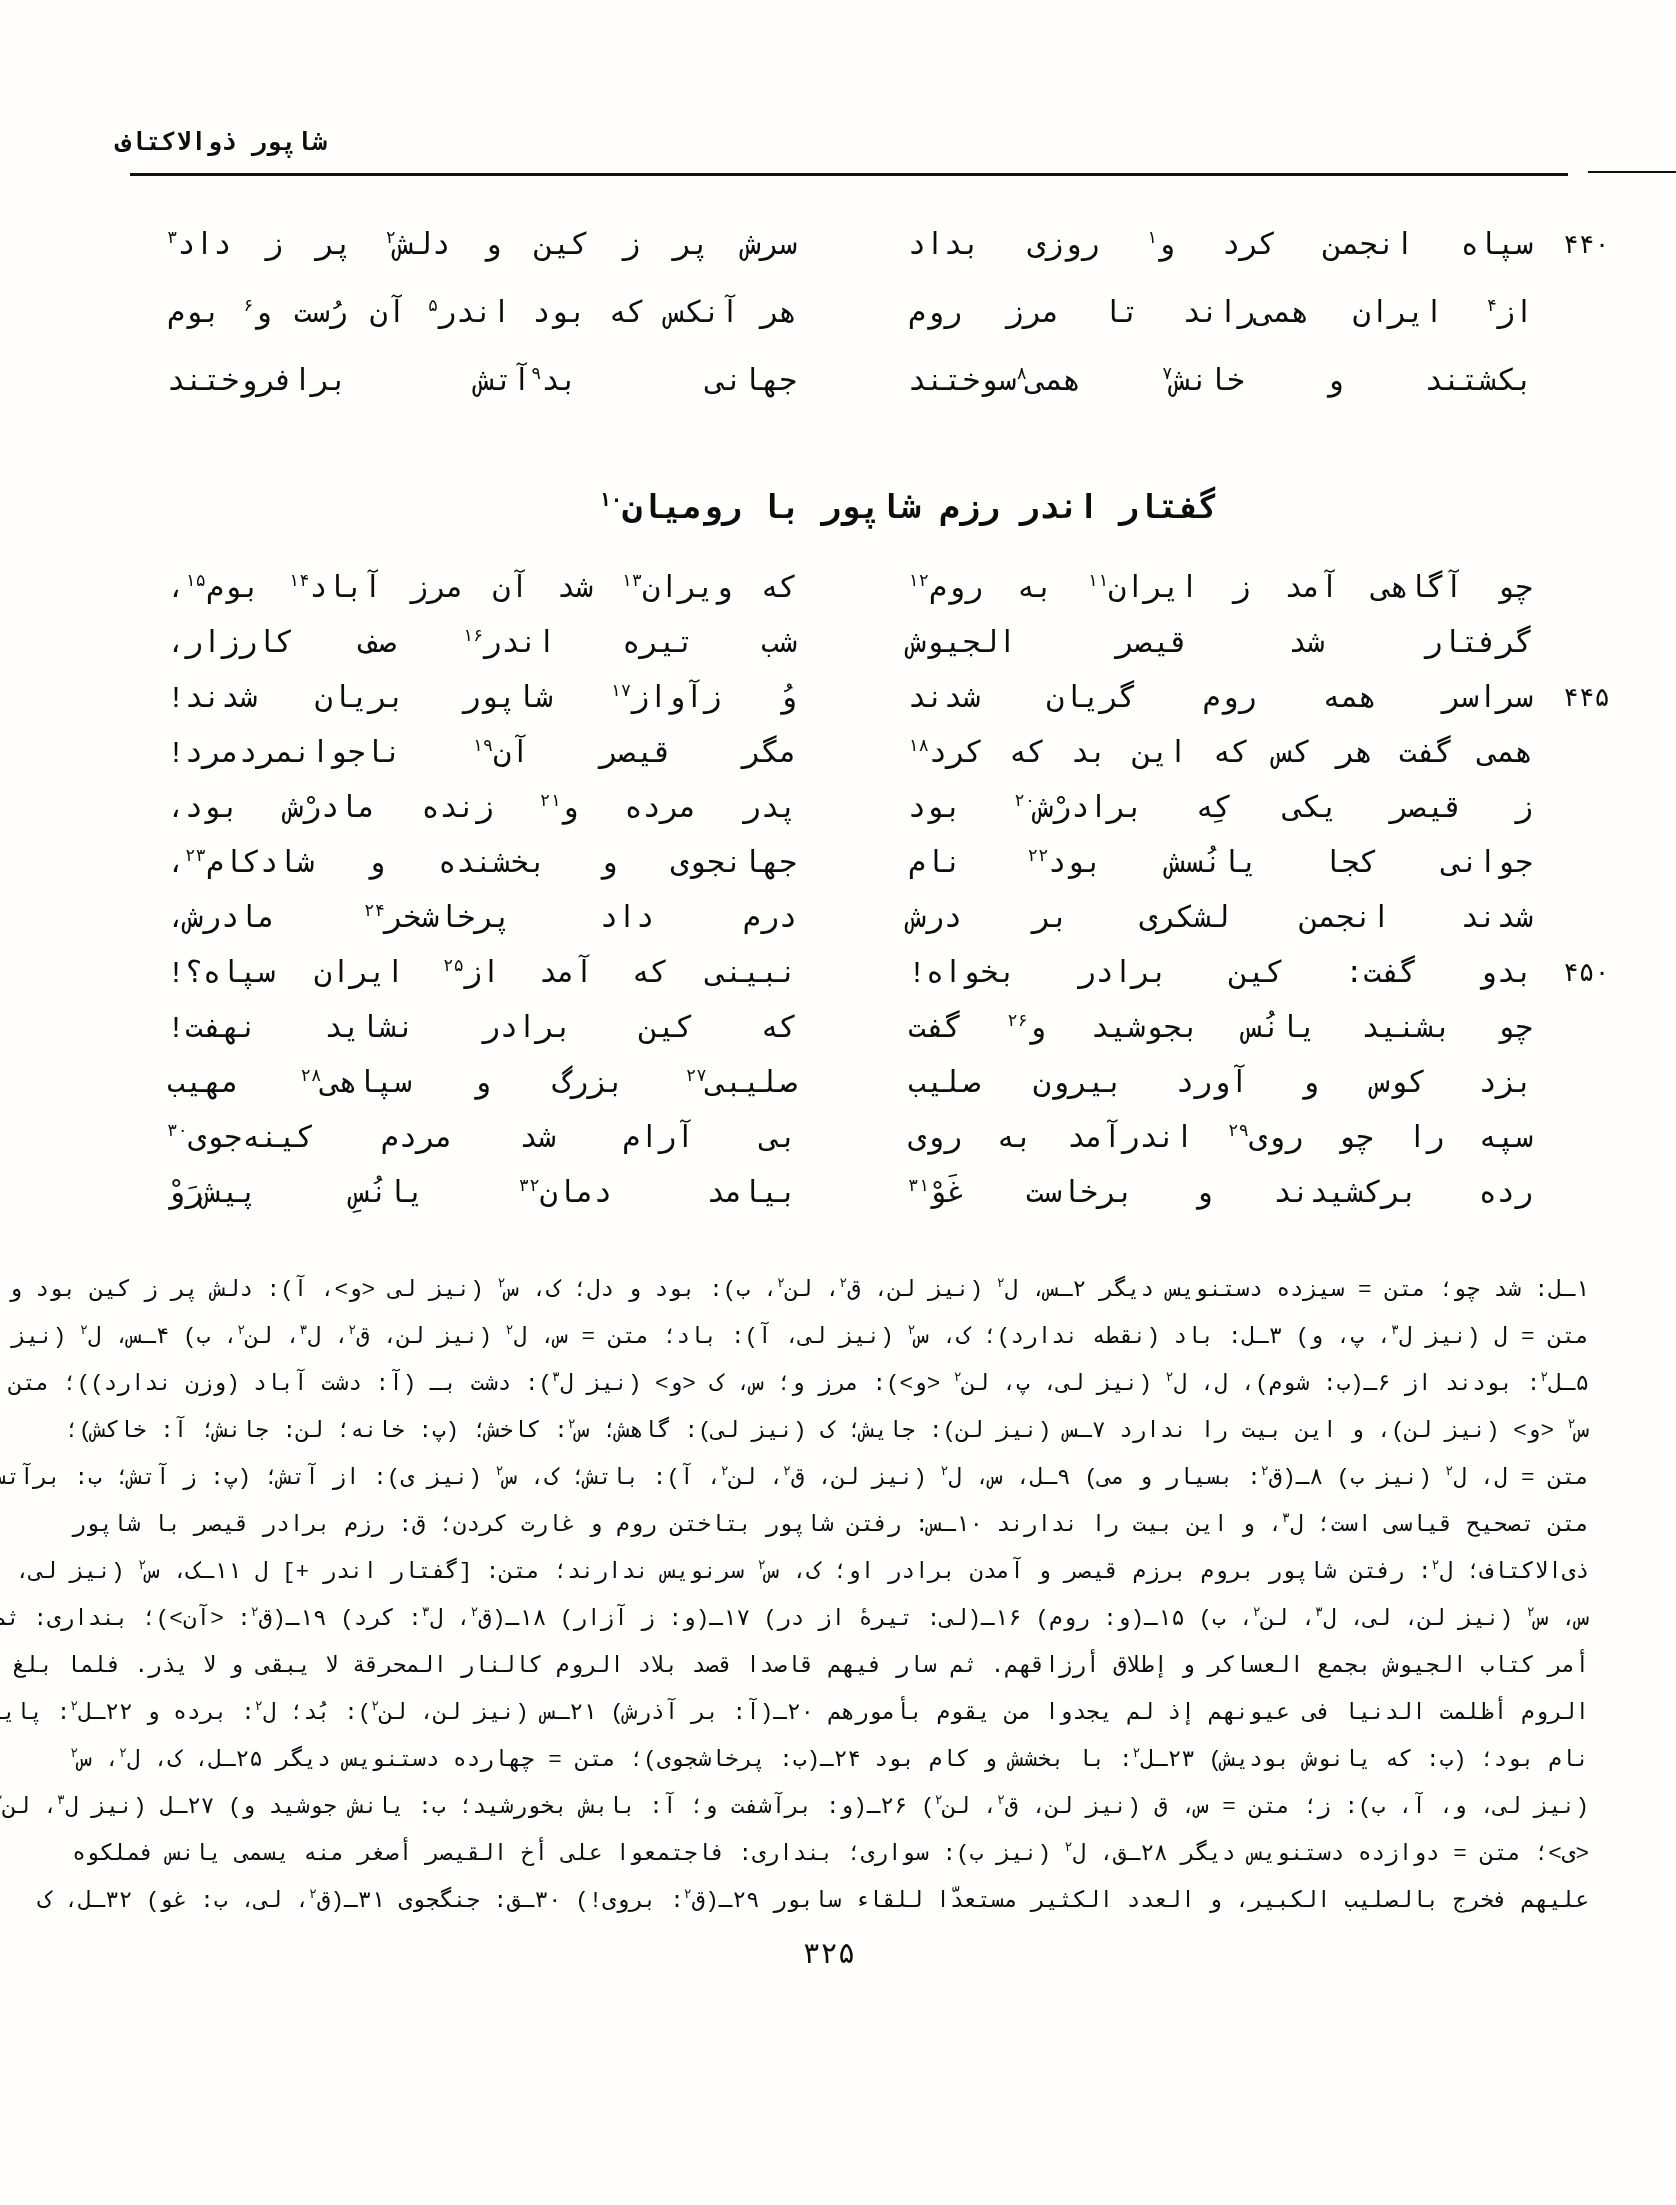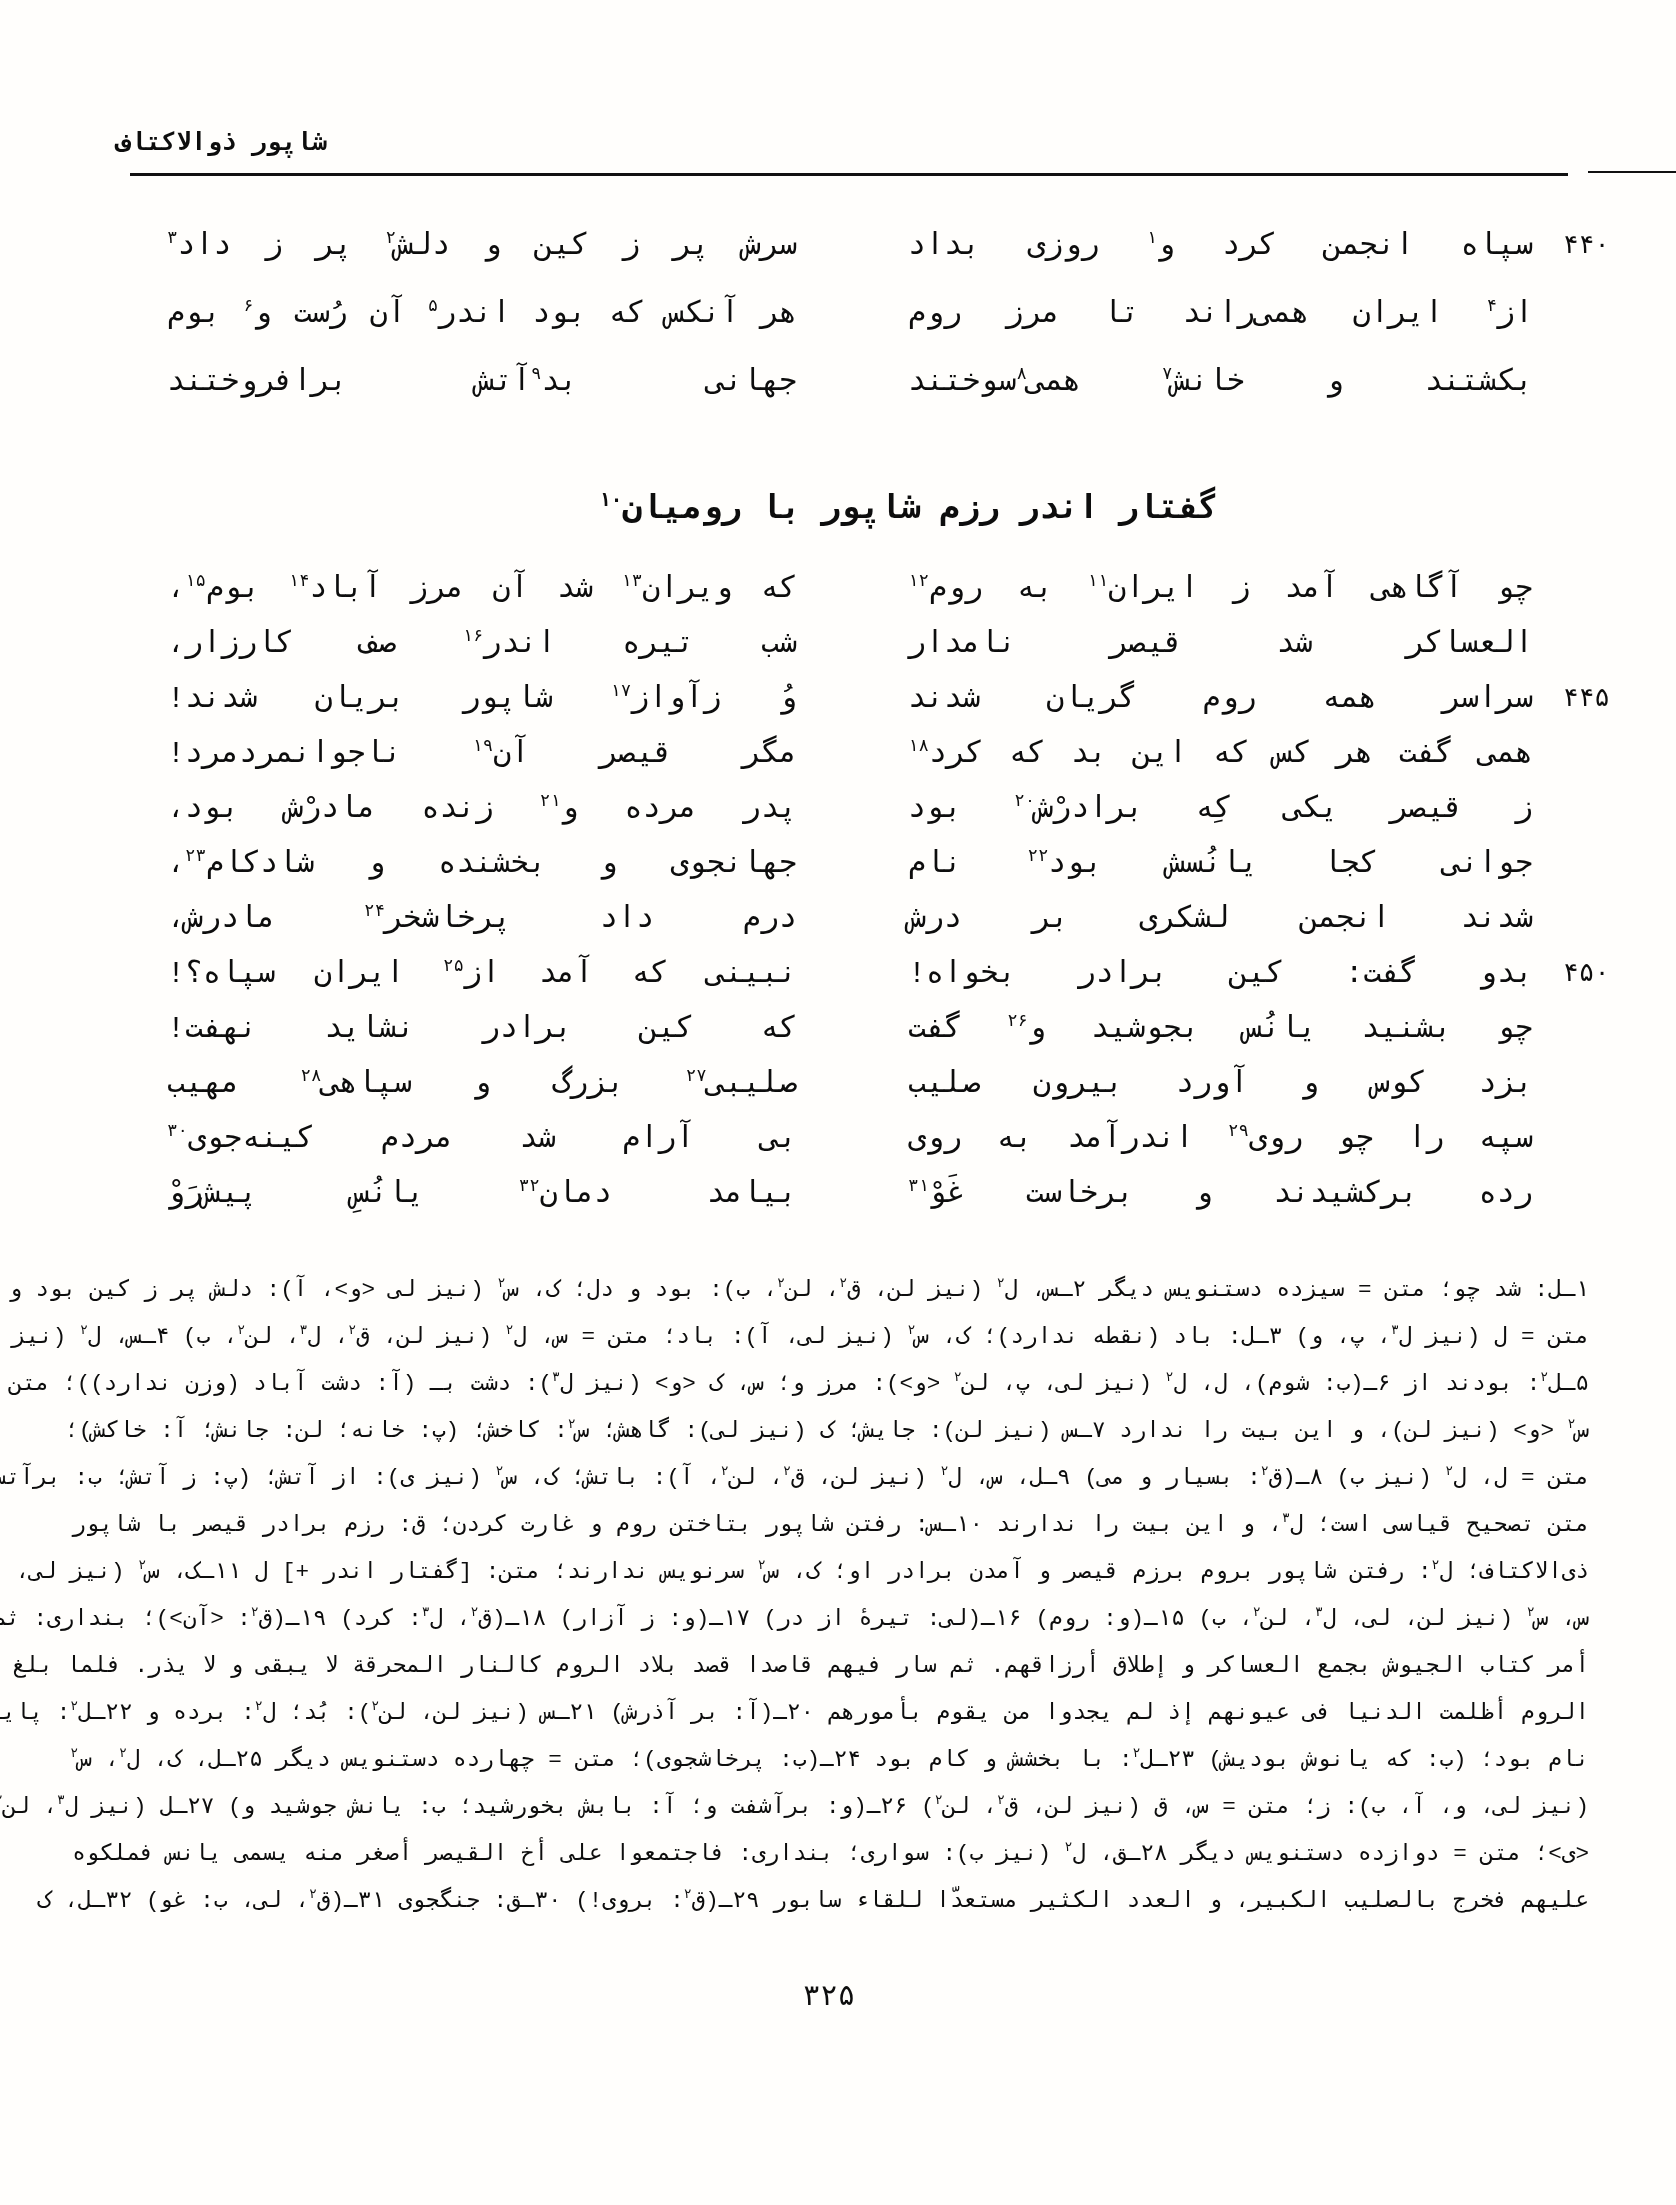--- a/index.html
+++ b/index.html
@@ -91,21 +91,21 @@
     height: 47px;
     line-height: 47px;
     text-align: justify;
     text-align-last: justify;
     white-space: nowrap;
   }
   .fn-line:last-child { text-align-last: auto; }
   
   .page-number {
     position: absolute;
-    top: 1978px;
+    top: 1936px;
     left: 740px;
     width: 178px;
     text-align: center;
     font-size: 29px;
   }
 </style>
 </head>
 <body>
 
 <div class="page" dir="rtl">
@@ -144,21 +144,21 @@
 
       <div class="vrow">
         <div class="vnum"></div>
         <div class="hemi hemi-r">چو آگاهی آمد ز ایران<sup class="fn-sup">۱۱</sup> به روم<sup class="fn-sup">۱۲</sup></div>
         <div class="gutter"></div>
         <div class="hemi hemi-l">که ویران<sup class="fn-sup">۱۳</sup> شد آن مرز آباد<sup class="fn-sup">۱۴</sup> بوم<sup class="fn-sup">۱۵</sup>،</div>
       </div>
 
       <div class="vrow">
         <div class="vnum"></div>
-        <div class="hemi hemi-r">العساکر شد قیصر نامدار</div>
+        <div class="hemi hemi-r">گرفتار شد قیصر الجیوش</div>
         <div class="gutter"></div>
         <div class="hemi hemi-l">شب تیره اندر<sup class="fn-sup">۱۶</sup> صف کارزار،</div>
       </div>
 
       <div class="vrow">
         <div class="vnum">۴۴۵</div>
         <div class="hemi hemi-r">سراسر همه روم گریان شدند</div>
         <div class="gutter"></div>
         <div class="hemi hemi-l">وُ زآواز<sup class="fn-sup">۱۷</sup> شاپور بریان شدند!</div>
       </div>

